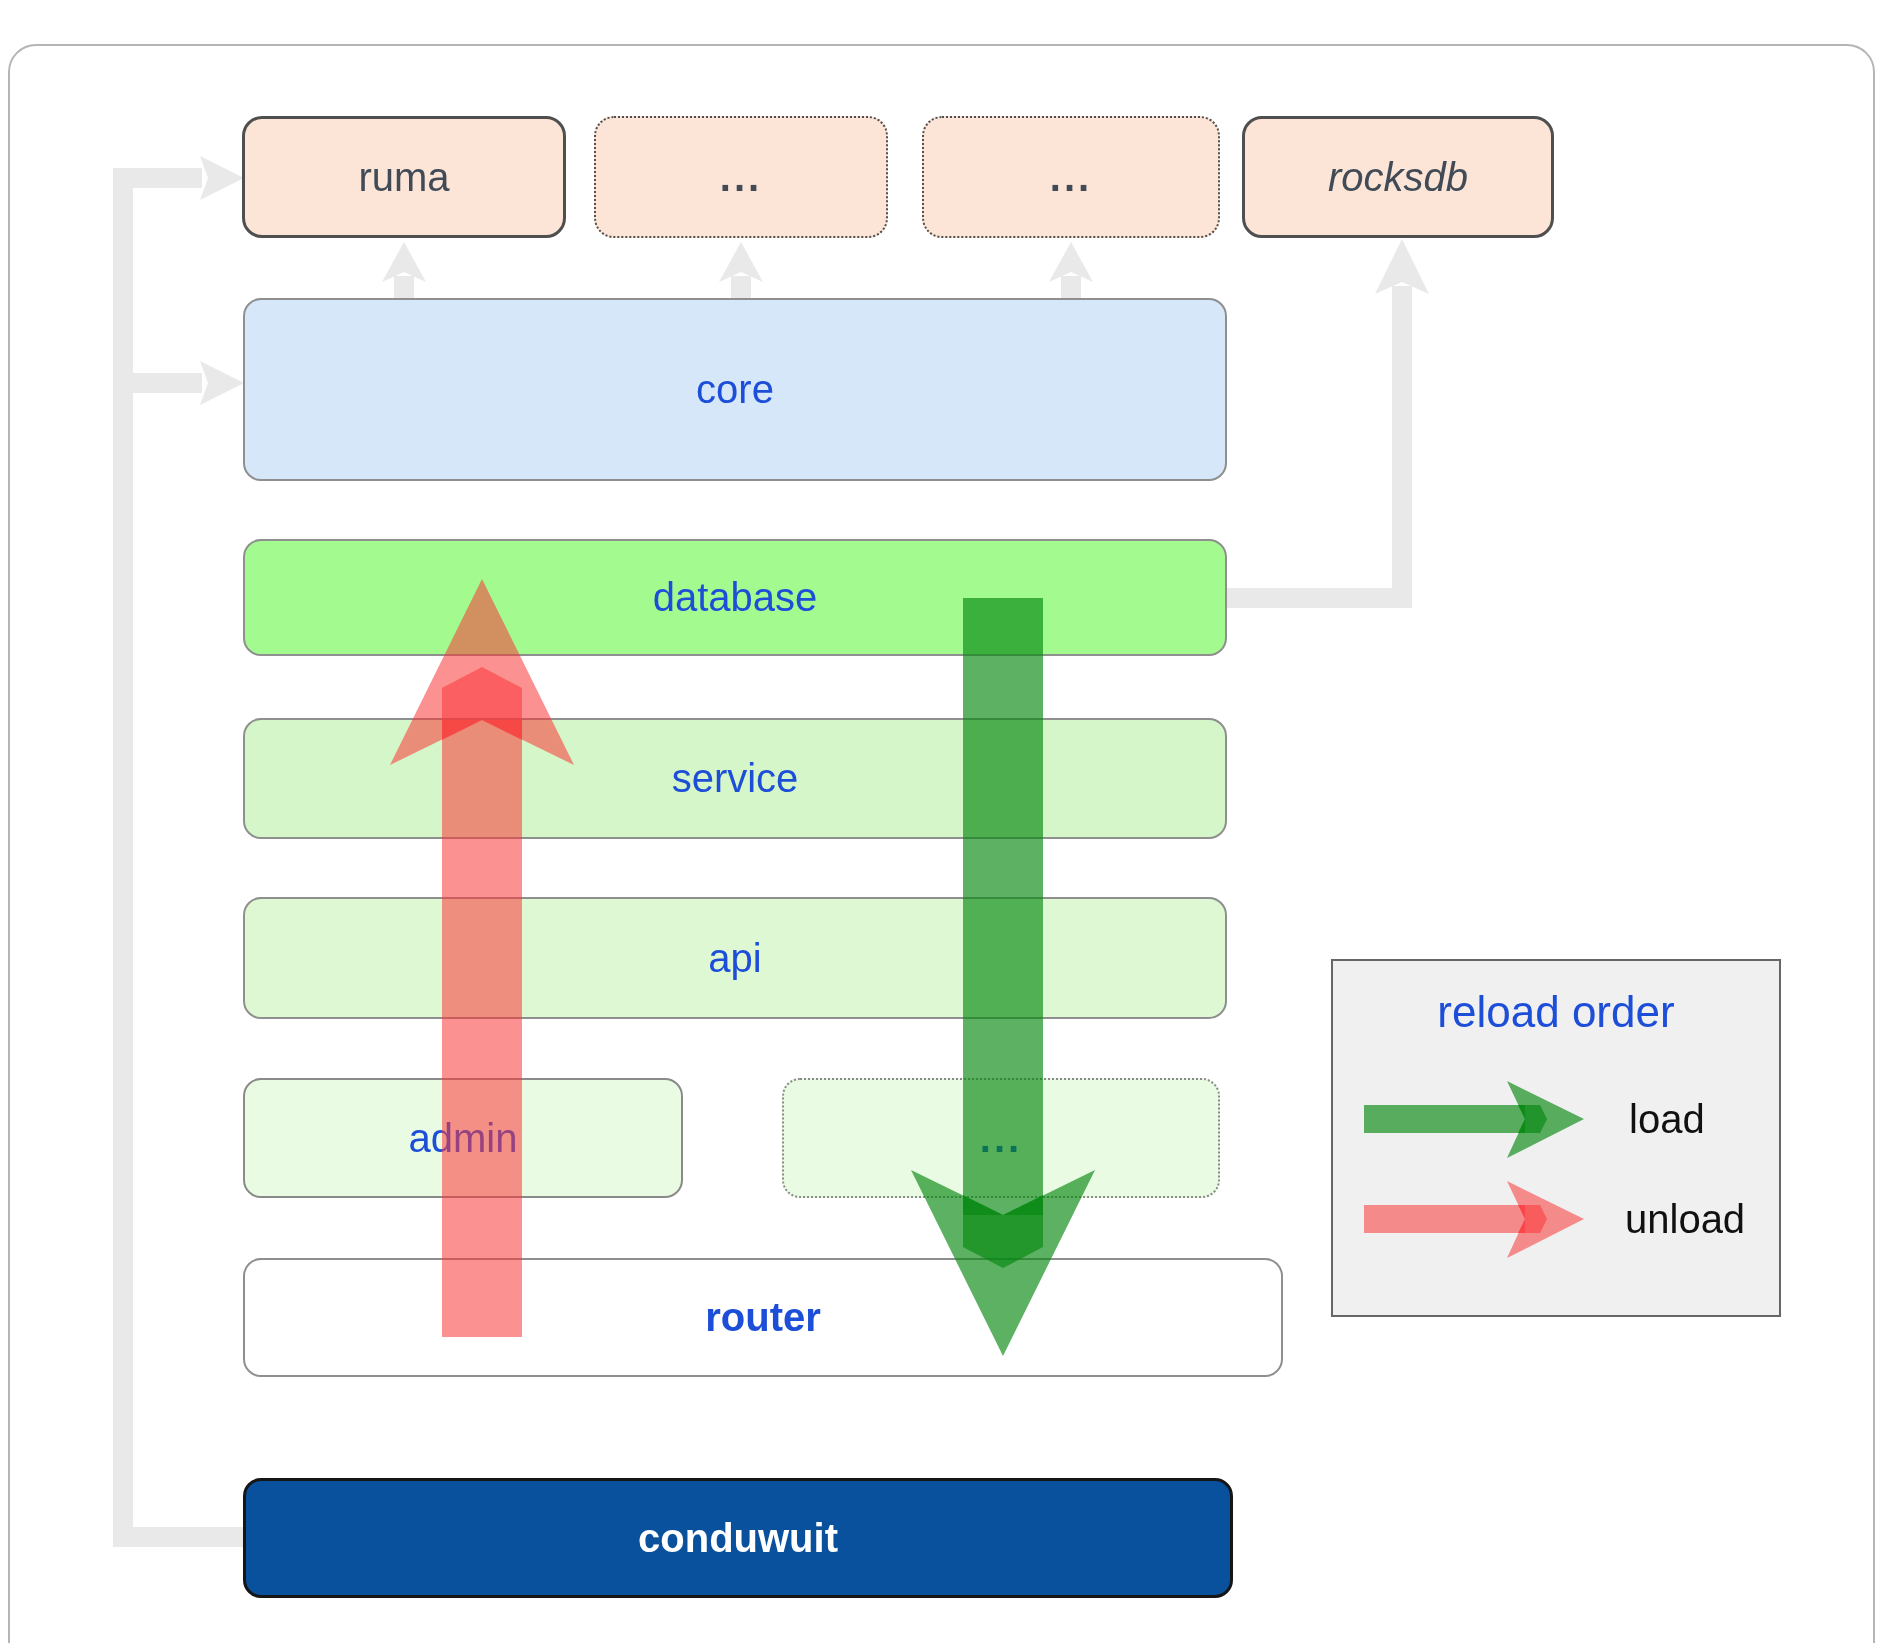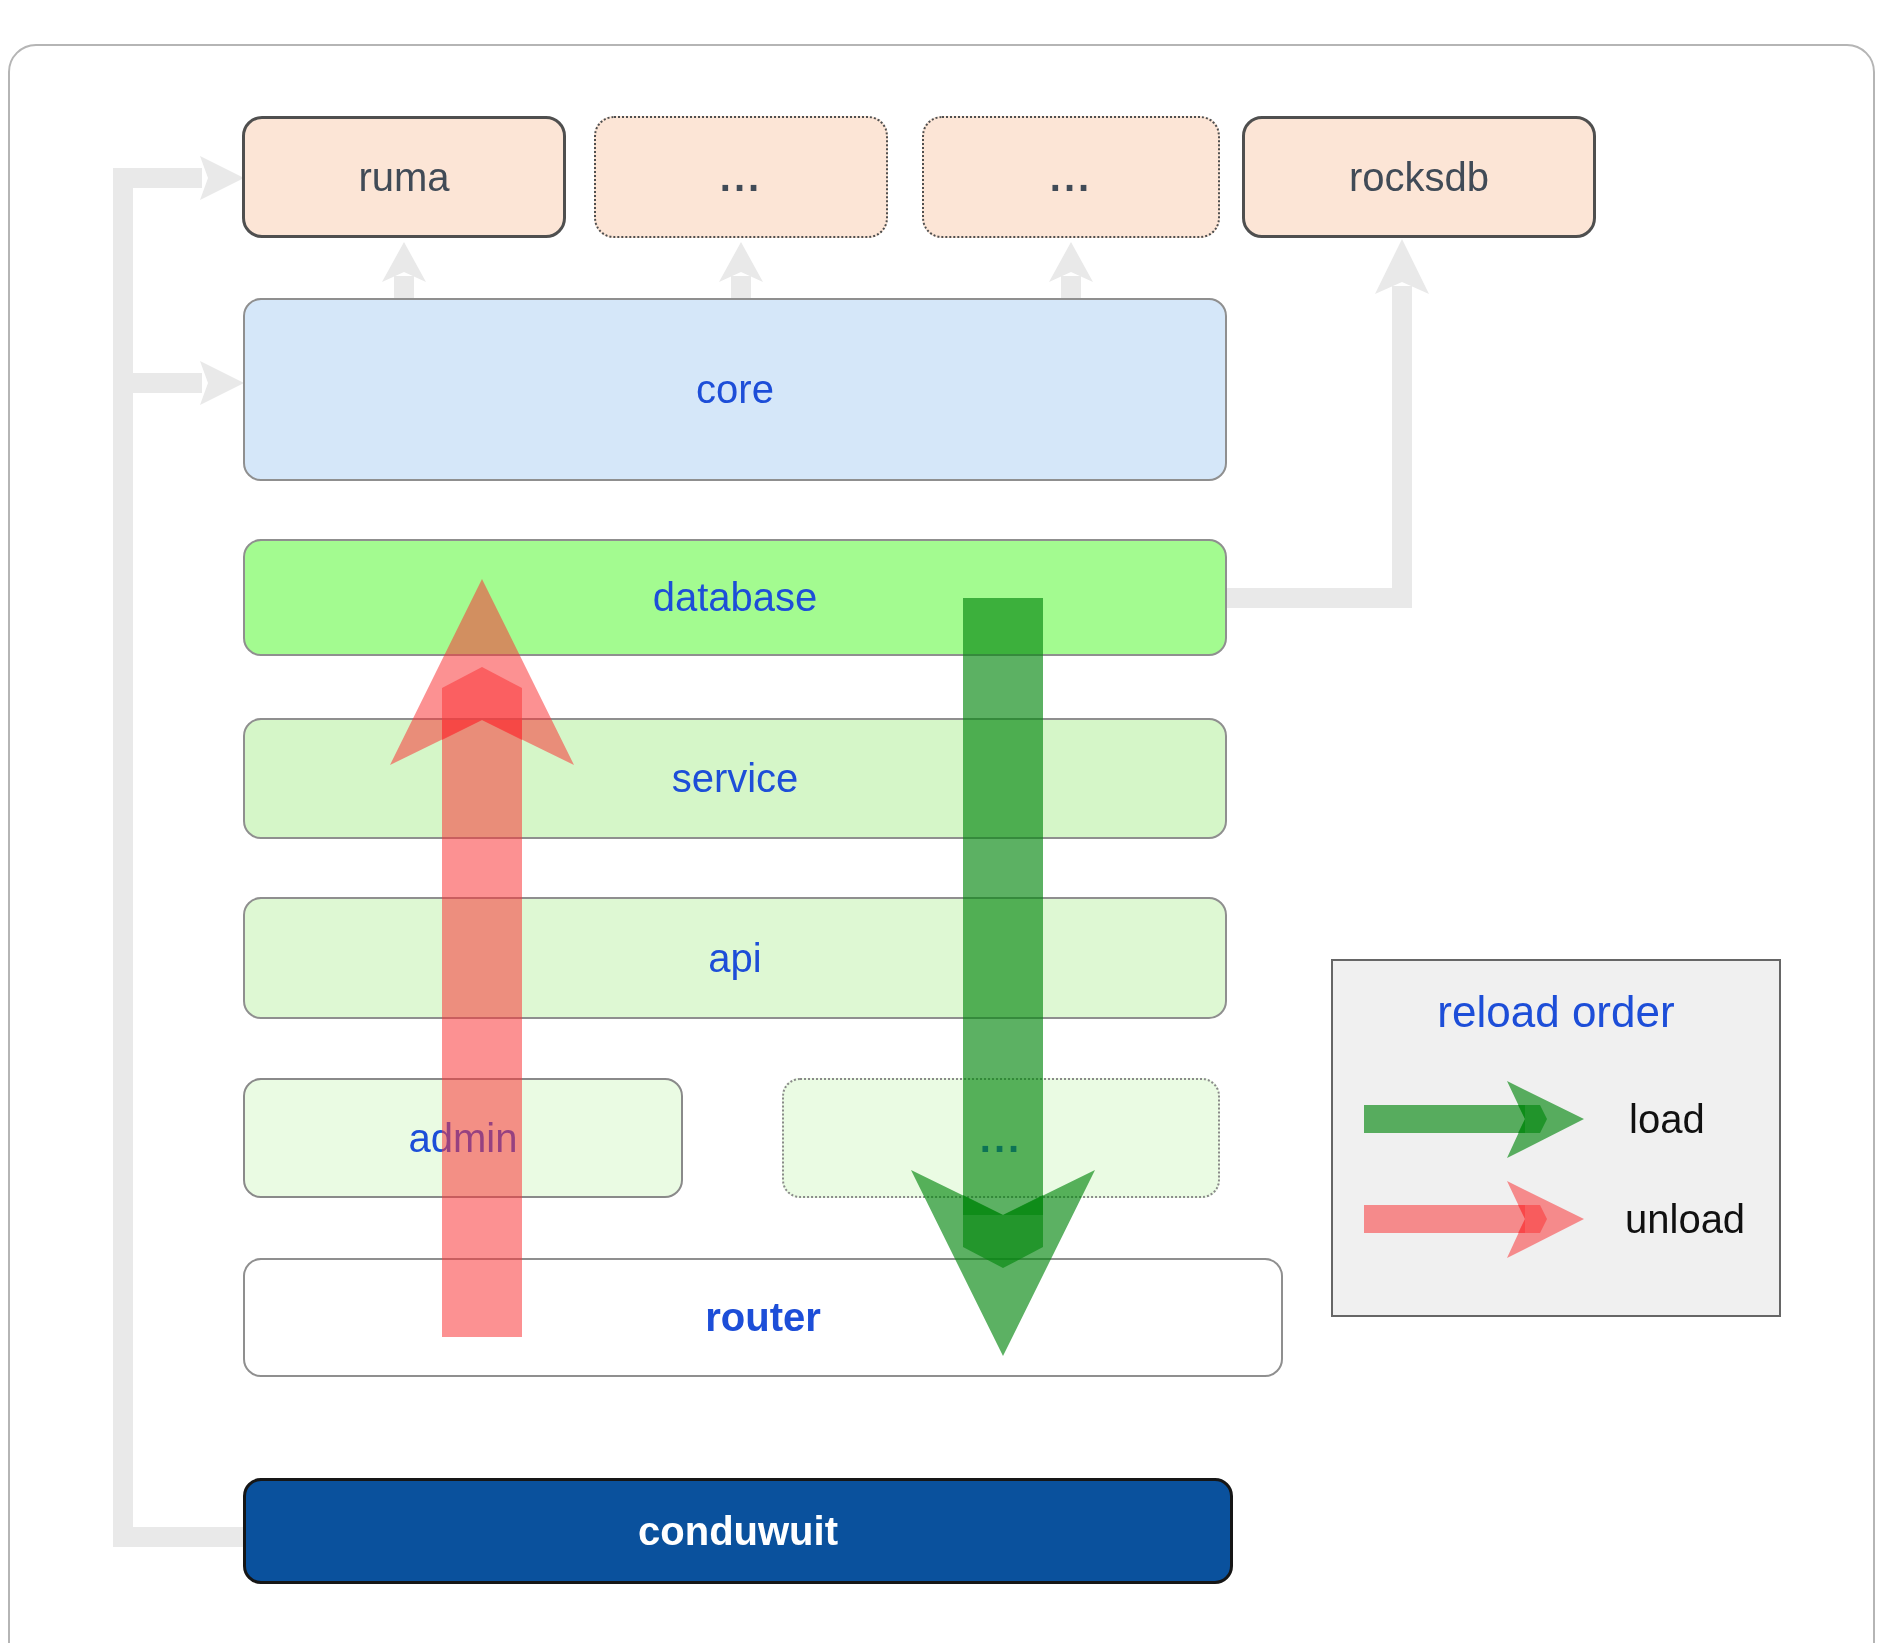--- a/index.html
+++ b/index.html
@@ -8,30 +8,30 @@
   .frame{position:absolute;left:8px;top:8px;width:1863px;height:1623px;border:2px solid #b5b5b5;border-radius:28px;}
   .layer{position:absolute;left:0;top:0;width:1883px;height:1643px;pointer-events:none;}
   .box{position:absolute;box-sizing:border-box;display:flex;align-items:center;justify-content:center;
        font-size:40px;color:#1d4ed8;border-radius:18px;z-index:2;}
   .dots{font-weight:700;letter-spacing:3px;}
   
   #box-ruma,#box-ext1,#box-ext2,#box-rocksdb{background:#fce5d6;border:3px solid #4f4f4f;border-radius:20px;color:#414b57;}
   #box-ruma{left:242px;top:80px;width:324px;height:122px;}
   #box-ext1{left:594px;top:80px;width:294px;height:122px;border-style:dotted;border-width:2px;}
   #box-ext2{left:922px;top:80px;width:298px;height:122px;border-style:dotted;border-width:2px;}
-  #box-rocksdb{left:1242px;top:80px;width:354px;height:122px;}
+  #box-rocksdb{left:1242px;top:80px;width:312px;height:122px;font-style:italic;}
   
   #box-core{left:243px;top:262px;width:984px;height:183px;background:#d5e7f9;border:2px solid #8f8f8f;}
   #box-database{left:243px;top:503px;width:984px;height:117px;background:#a3fb90;border:2px solid #8f8f8f;}
   #box-service{left:243px;top:682px;width:984px;height:121px;background:#d5f6c8;border:2px solid #8f8f8f;}
   #box-api{left:243px;top:861px;width:984px;height:122px;background:#def8d3;border:2px solid #8f8f8f;}
   #box-admin{left:243px;top:1042px;width:440px;height:120px;background:#eafbe3;border:2px solid #8a8a8a;}
   #box-admin-ext{left:782px;top:1042px;width:438px;height:120px;background:#eafbe3;border:2px dotted #8a8a8a;}
   #box-router{left:243px;top:1222px;width:1040px;height:119px;background:#ffffff;border:2px solid #8f8f8f;font-weight:bold;}
-  #box-conduwuit{left:243px;top:1442px;width:990px;height:106px;background:#0a519d;border:3px solid #161616;
+  #box-conduwuit{left:243px;top:1442px;width:990px;height:120px;background:#0a519d;border:3px solid #161616;
                  color:#ffffff;font-weight:700;}
   
   #legend{position:absolute;left:1331px;top:923px;width:450px;height:358px;box-sizing:border-box;
           background:#f0f0f0;border:2px solid #666666;z-index:4;}
   #legend-title{position:absolute;left:0;top:26px;width:100%;text-align:center;font-size:44px;color:#1d4ed8;}
   .legend-label{position:absolute;font-size:40px;color:#111111;line-height:48px;}
   #legend-load-label{left:296px;top:134px;}
   #legend-unload-label{left:292px;top:234px;}
   #legend-svg{position:absolute;left:0;top:0;width:450px;height:358px;pointer-events:none;}
   .under{z-index:1;} .over{z-index:3;}

